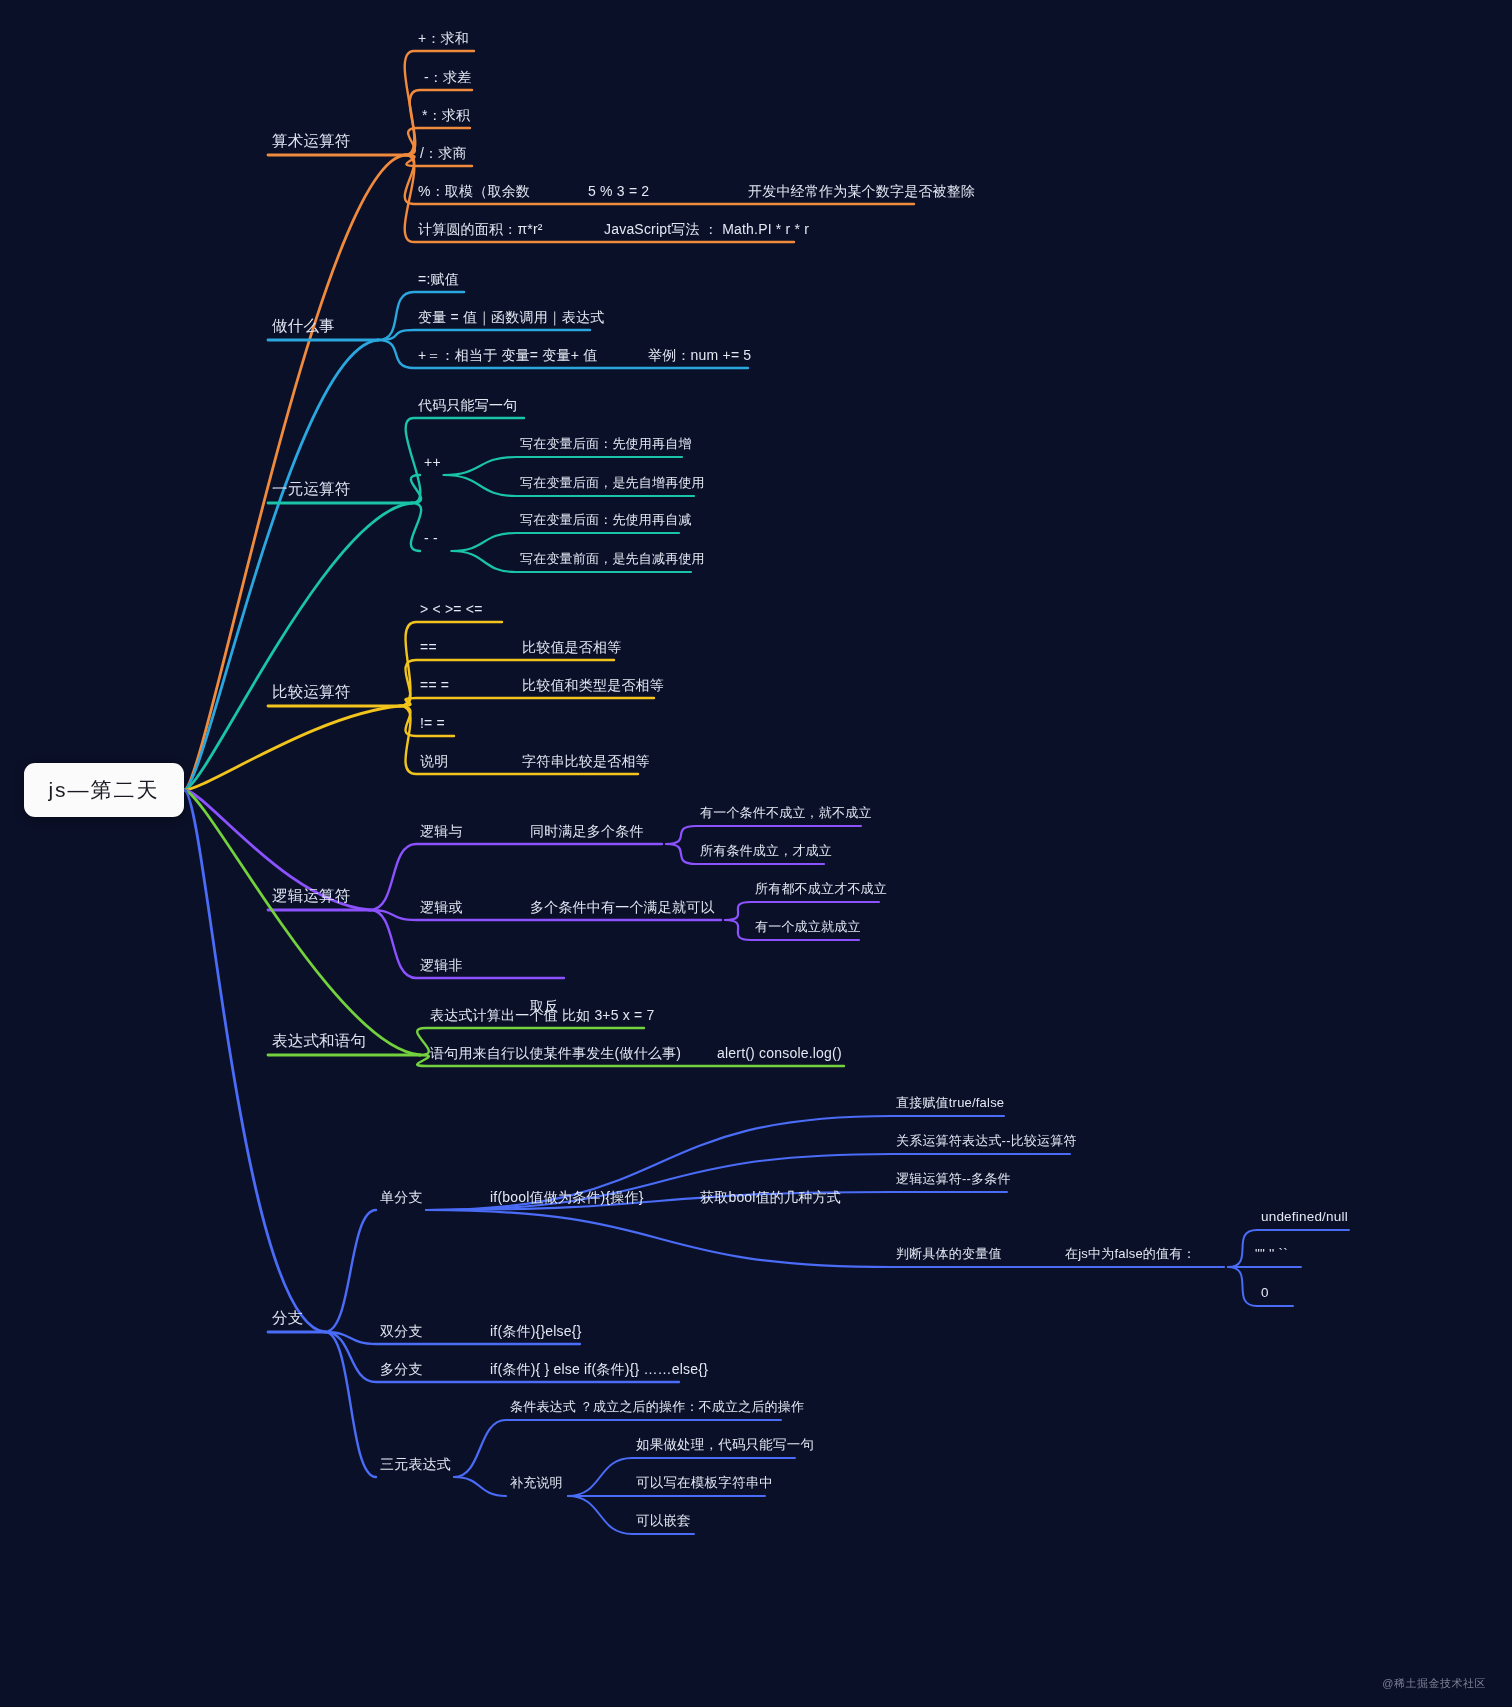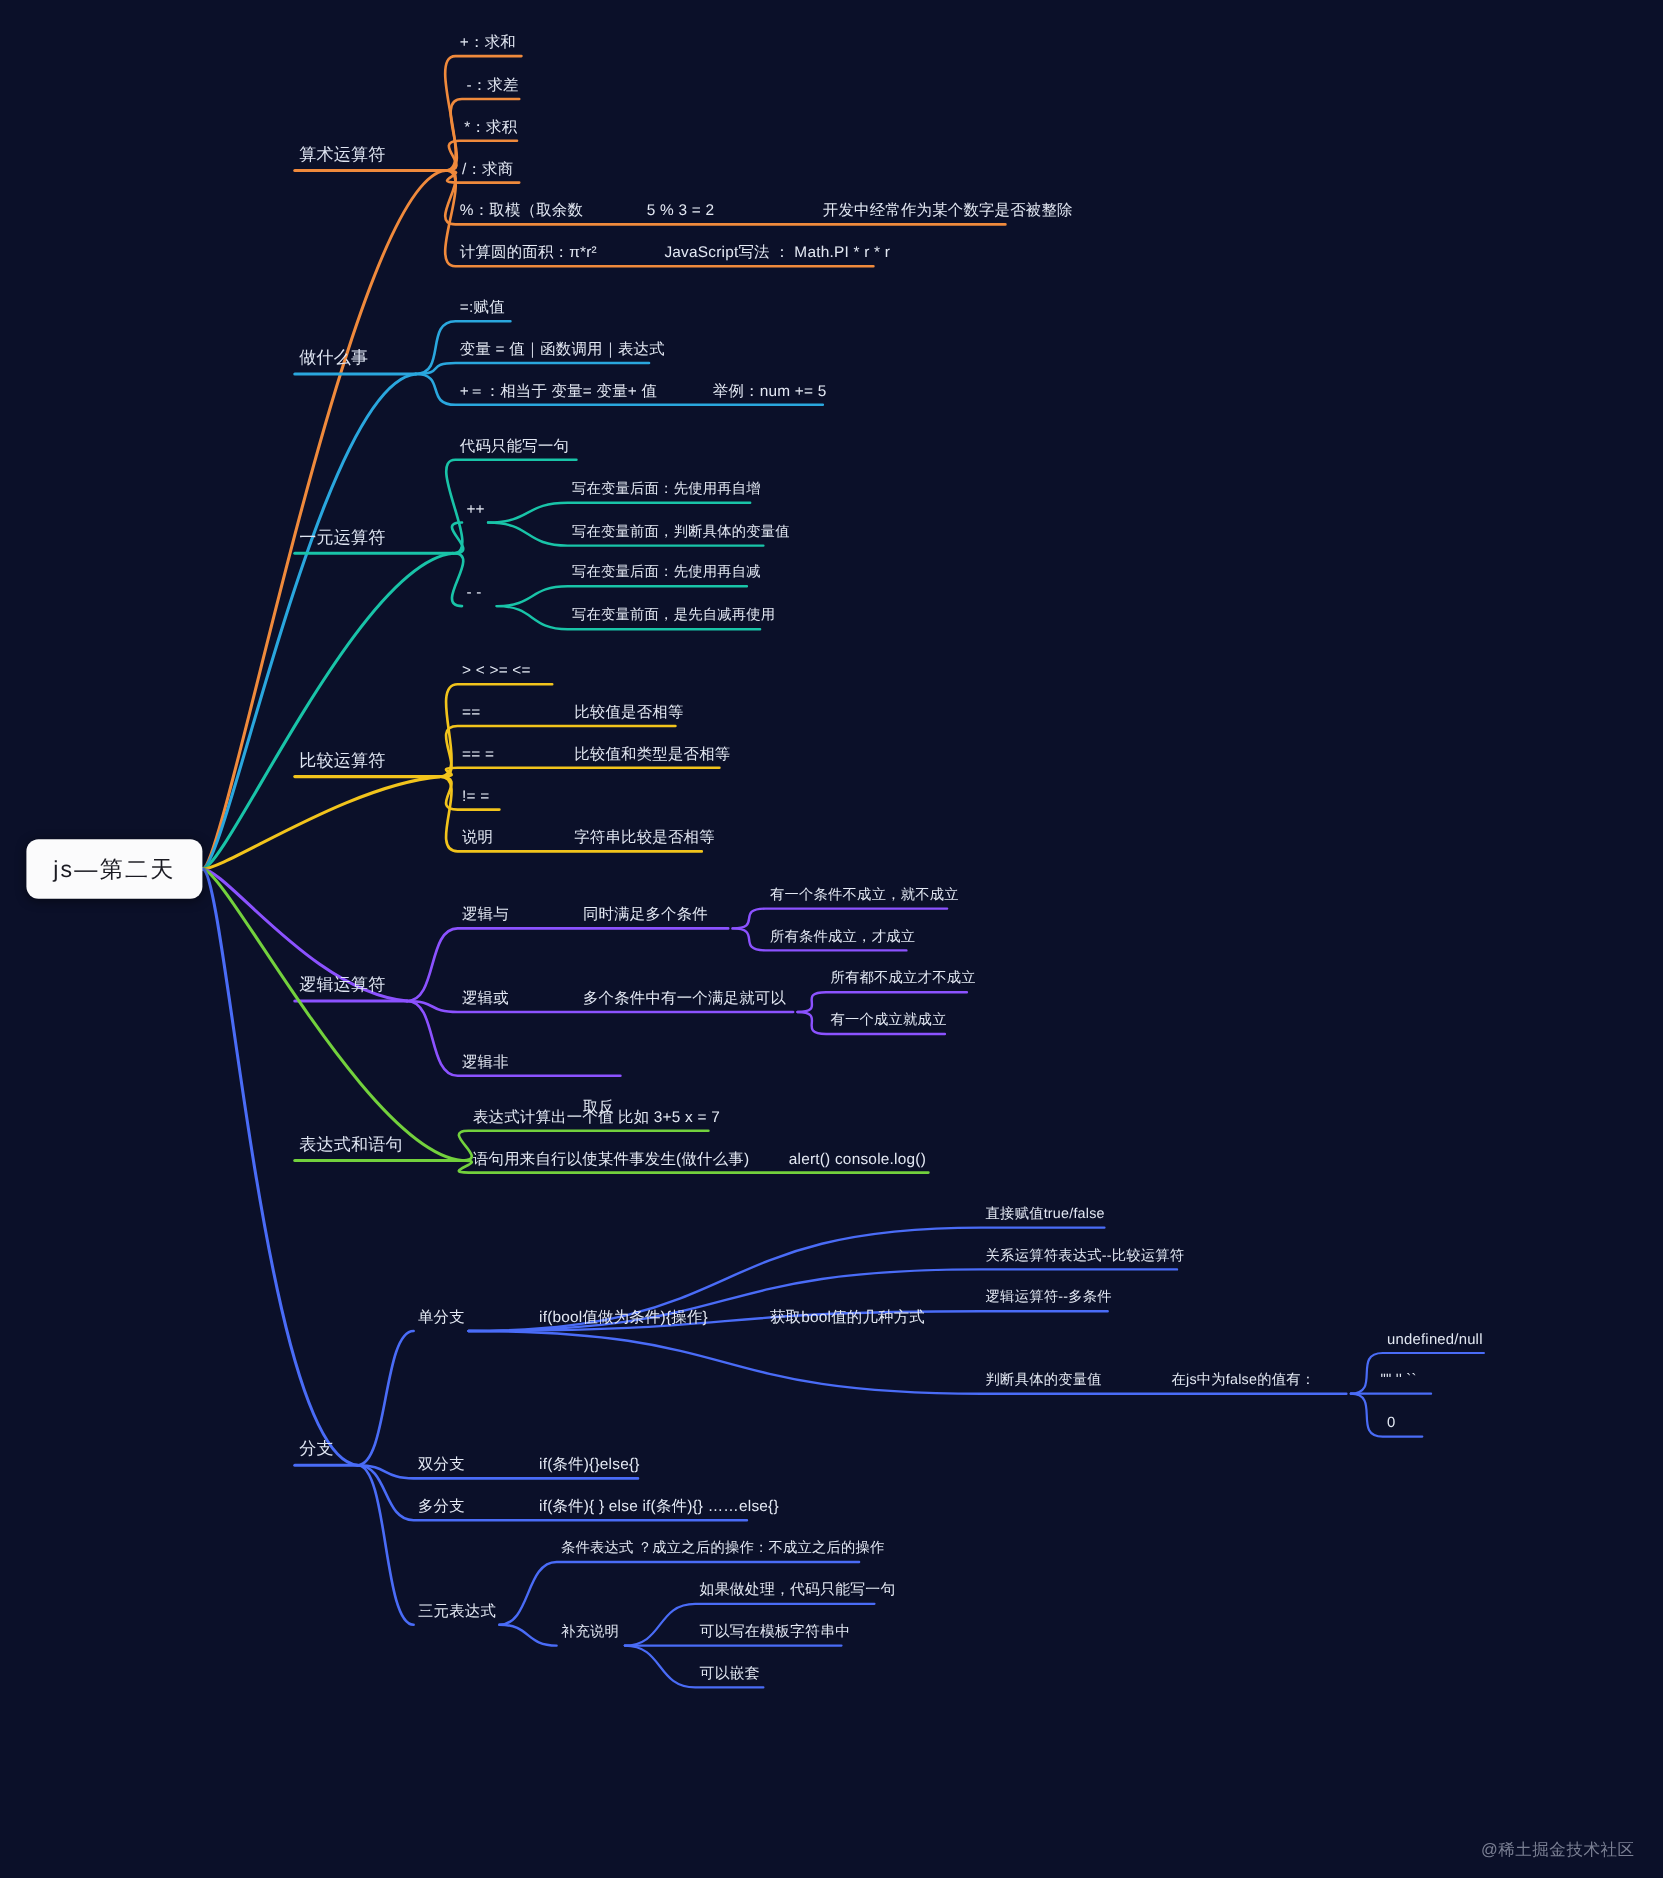--- a/index.html
+++ b/index.html
@@ -44,21 +44,21 @@
     letter-spacing:2px;
     display:flex;
     align-items:center;
     justify-content:center;
     box-shadow:0 2px 10px rgba(0,0,0,.45);
   }
   .watermark {
     position:absolute;
     right:26px; bottom:16px;
     color:#8e93a6;
-    font-size:15px;
+    font-size:11px;
     opacity:.85;
     letter-spacing:.5px;
   }
 </style>
 </head>
 <body>
 
 <div id="canvas">
 
   <svg id="links" viewBox="0 0 1512 1707" xmlns="http://www.w3.org/2000/svg">
@@ -141,21 +141,21 @@
       <div class="node lvl2" style="left: 604px; top: 237px;"><span>JavaScript写法 ： Math.PI * r * r</span></div>
       <div class="node lvl1" style="left: 272px; top: 335px;"><span>做什么事</span></div>
       <div class="node lvl2" style="left: 418px; top: 287px;"><span>=:赋值</span></div>
       <div class="node lvl2" style="left: 418px; top: 325px;"><span>变量 = 值｜函数调用｜表达式</span></div>
       <div class="node lvl2" style="left: 418px; top: 363px;"><span>+＝：相当于 变量= 变量+ 值</span></div>
       <div class="node lvl2" style="left: 648px; top: 363px;"><span>举例：num += 5</span></div>
       <div class="node lvl1" style="left: 272px; top: 498px;"><span>一元运算符</span></div>
       <div class="node lvl2" style="left: 418px; top: 413px;"><span>代码只能写一句</span></div>
       <div class="node lvl2" style="left: 424px; top: 470px;"><span>++</span></div>
       <div class="node lvl3" style="left: 520px; top: 452px;"><span>写在变量后面：先使用再自增</span></div>
-      <div class="node lvl3" style="left: 520px; top: 491px;"><span>写在变量前面，判断具体的变量值</span></div>
+      <div class="node lvl3" style="left: 520px; top: 491px;"><span>写在变量后面，是先自增再使用</span></div>
       <div class="node lvl2" style="left: 424px; top: 546px;"><span>- -</span></div>
       <div class="node lvl3" style="left: 520px; top: 528px;"><span>写在变量后面：先使用再自减</span></div>
       <div class="node lvl3" style="left: 520px; top: 567px;"><span>写在变量前面，是先自减再使用</span></div>
       <div class="node lvl1" style="left: 272px; top: 701px;"><span>比较运算符</span></div>
       <div class="node lvl2" style="left: 420px; top: 617px;"><span>&gt;  &lt;  &gt;=  &lt;=</span></div>
       <div class="node lvl2" style="left: 420px; top: 655px;"><span>==</span></div>
       <div class="node lvl2" style="left: 522px; top: 655px;"><span>比较值是否相等</span></div>
       <div class="node lvl2" style="left: 420px; top: 693px;"><span>== =</span></div>
       <div class="node lvl2" style="left: 522px; top: 693px;"><span>比较值和类型是否相等</span></div>
       <div class="node lvl2" style="left: 420px; top: 731px;"><span>!= =</span></div>

